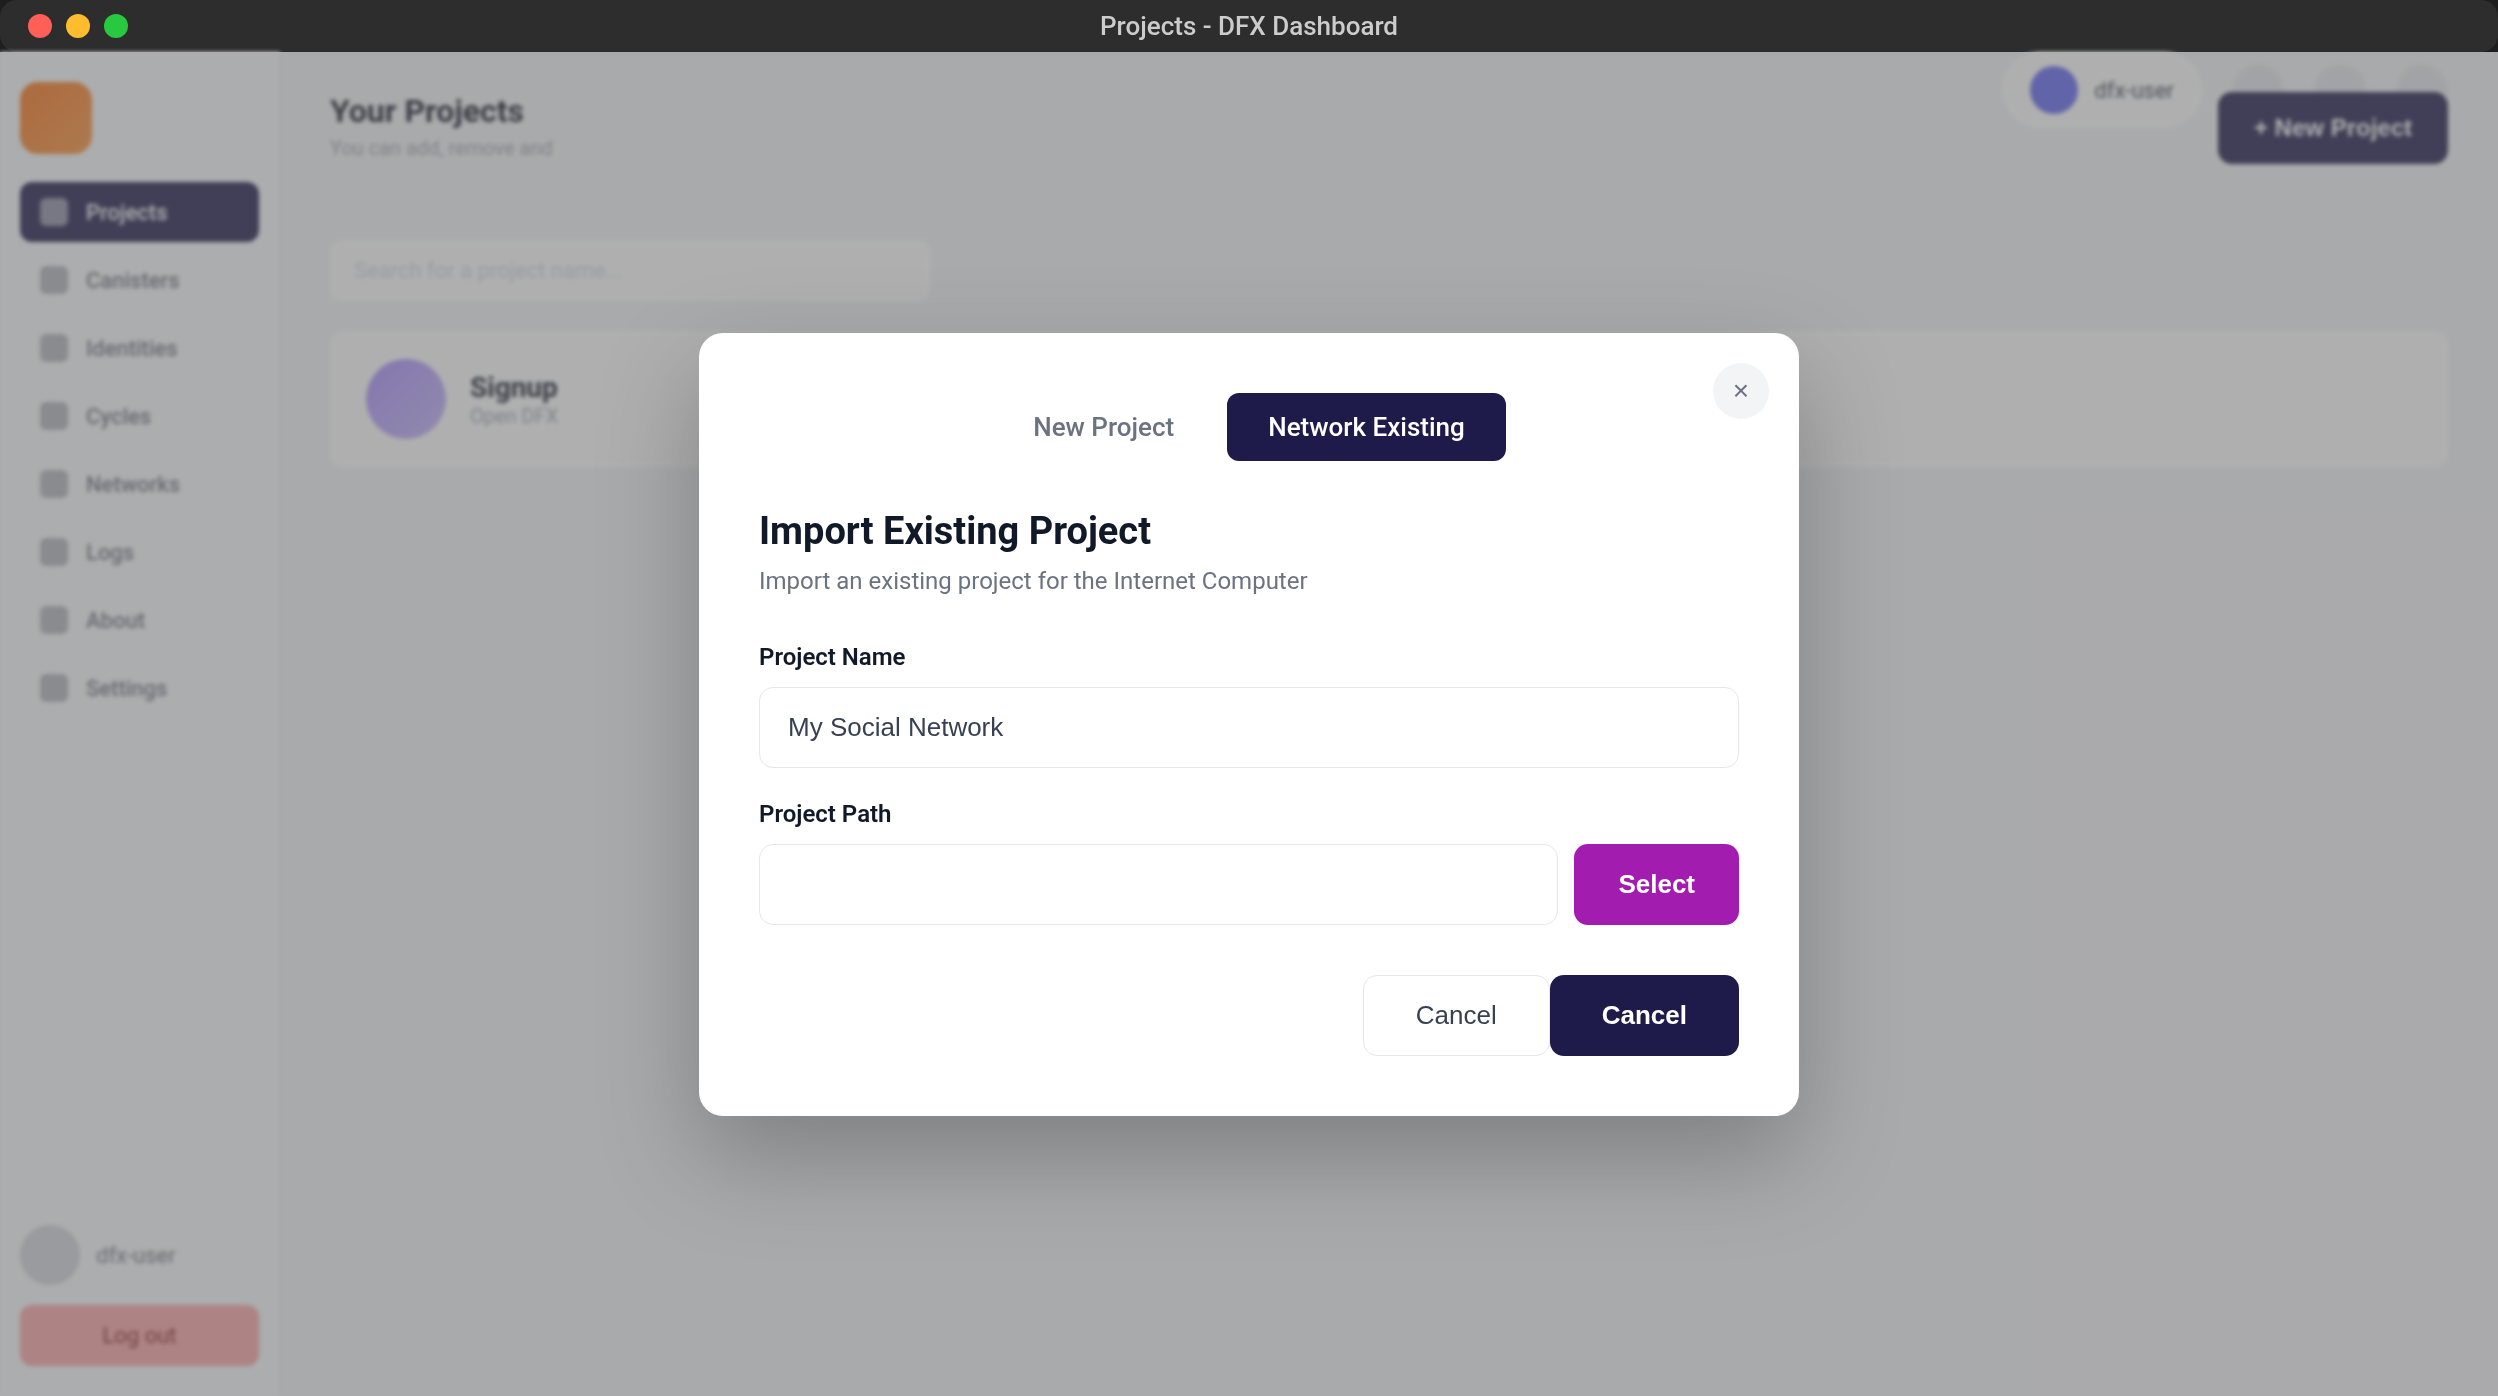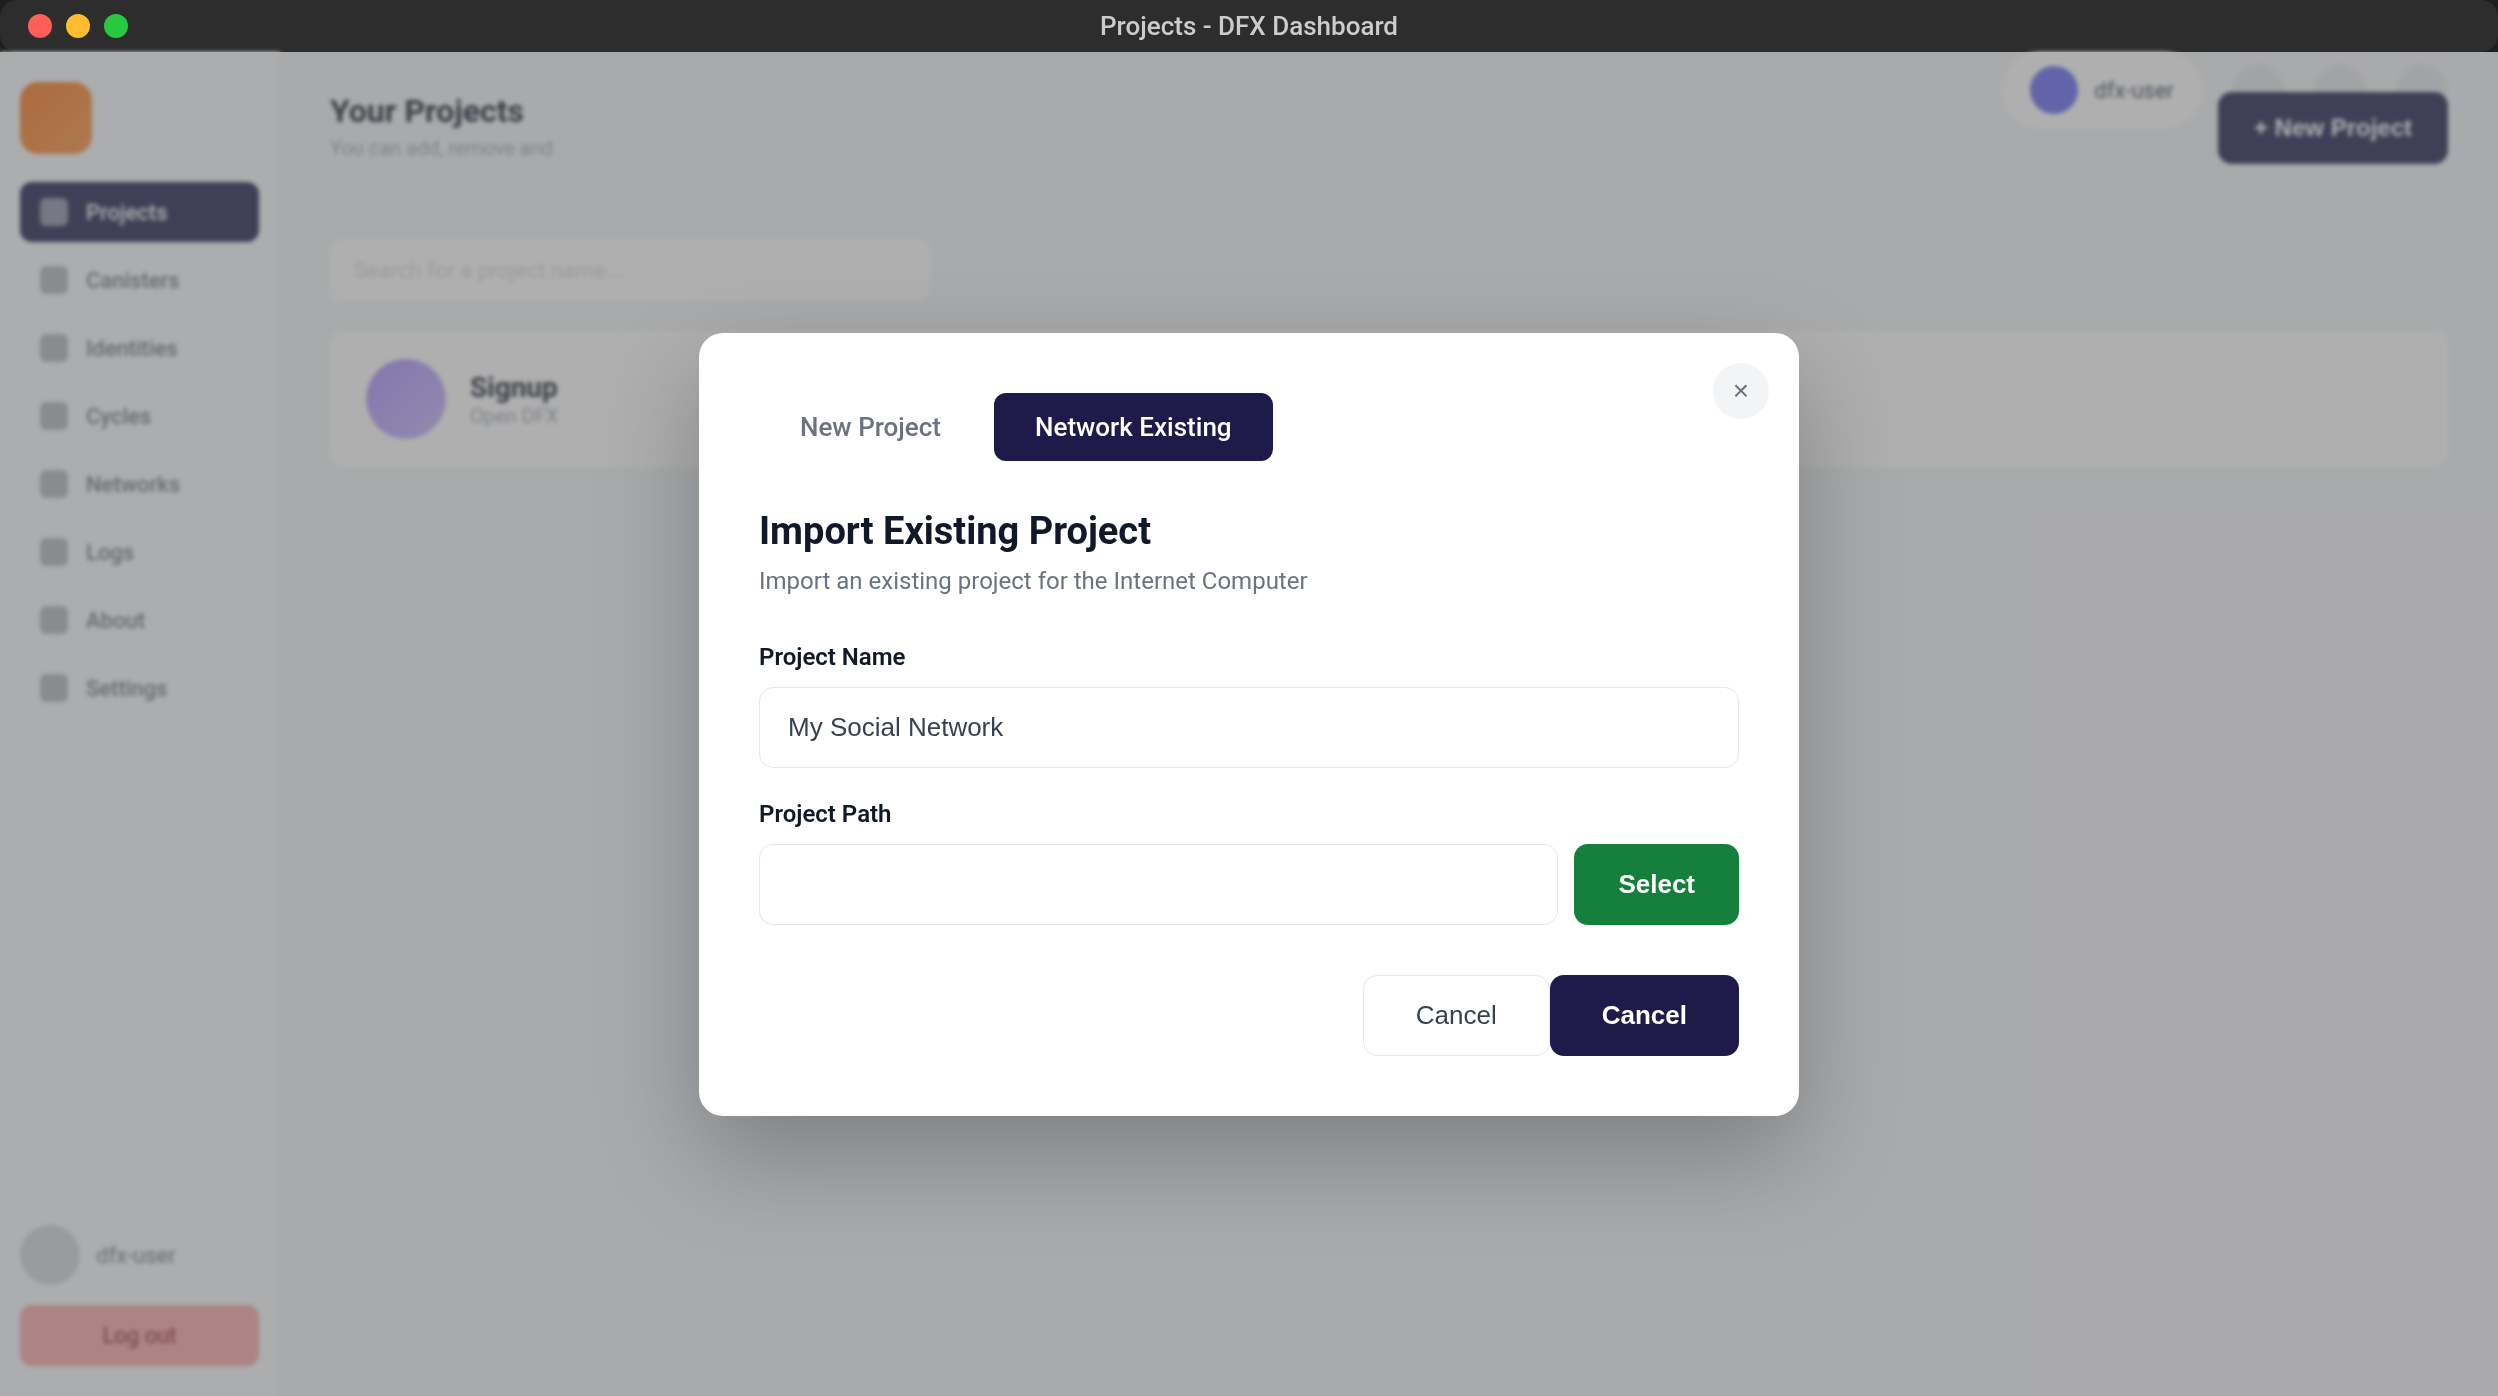--- a/index.html
+++ b/index.html
@@ -220,20 +220,21 @@
       justify-content: center;
       font-size: 28px;
       color: #6b7280;
     }
 
     
     .tabs {
       display: flex;
       gap: 12px;
       margin-bottom: 48px;
+      justify-content: center;
     }
     .tab {
       padding: 18px 40px;
       border-radius: 12px;
       font-size: 26px;
       font-weight: 500;
       cursor: pointer;
       border: 1px solid transparent;
     }
     .tab.inactive {
@@ -286,21 +287,21 @@
     .path-input {
       flex: 1;
       padding: 24px 28px;
       border: 1.5px solid #e5e7eb;
       border-radius: 14px;
       font-size: 26px;
       color: #374151;
       outline: none;
     }
     .select-btn {
-      background: #15803d;
+      background: #a21caf;
       color: white;
       border: none;
       border-radius: 14px;
       padding: 24px 44px;
       font-size: 26px;
       font-weight: 600;
       cursor: pointer;
     }
 
     

